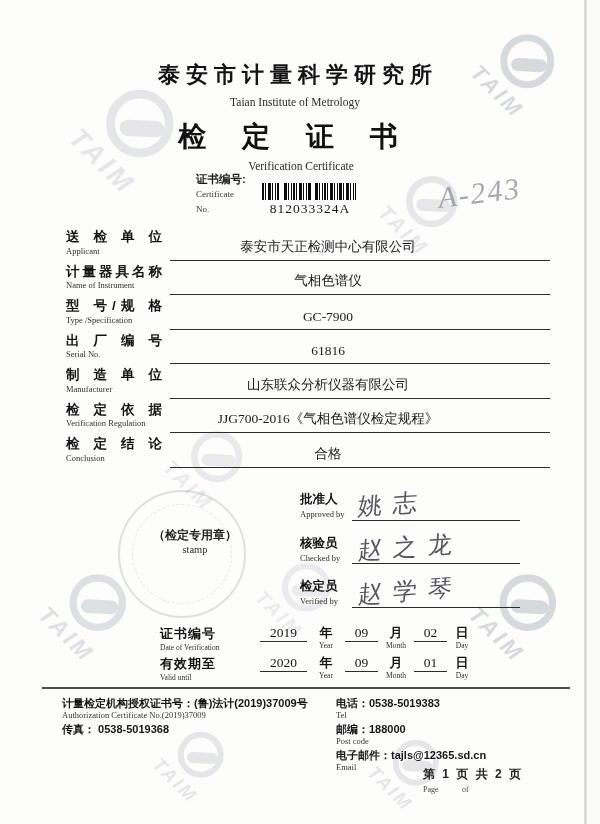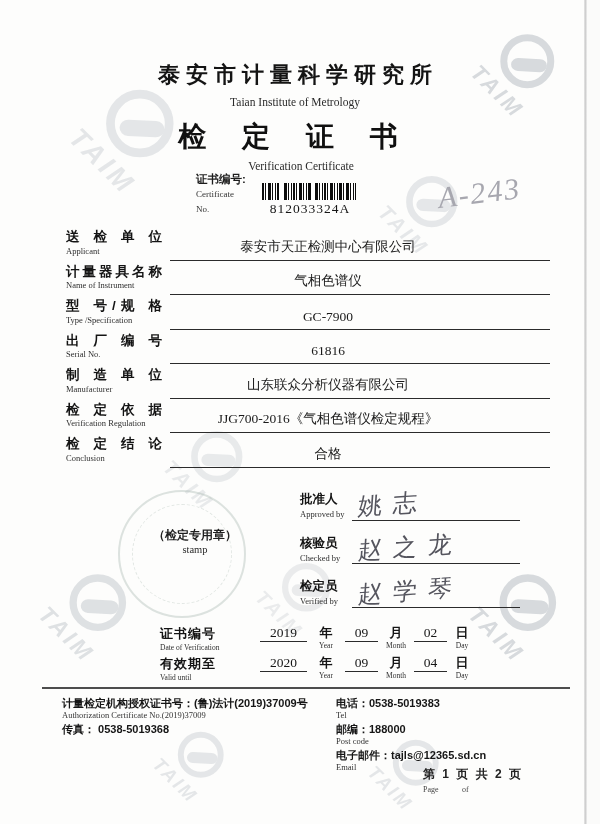--- a/index.html
+++ b/index.html
@@ -277,21 +277,21 @@
       <div class="dval">2020</div>
       <div class="dunit y">
           <div class="zh">年</div>
           <div class="en">Year</div>
         </div>
       <div class="dval m">09</div>
       <div class="dunit mo">
           <div class="zh">月</div>
           <div class="en">Month</div>
         </div>
-      <div class="dval d">04</div>
+      <div class="dval d">01</div>
       <div class="dunit da">
           <div class="zh">日</div>
           <div class="en">Day</div>
         </div>
     </div>
   </div>
 
   <div class="footer-sep"></div>
   <div class="fcol left">
     <div class="fitem">

